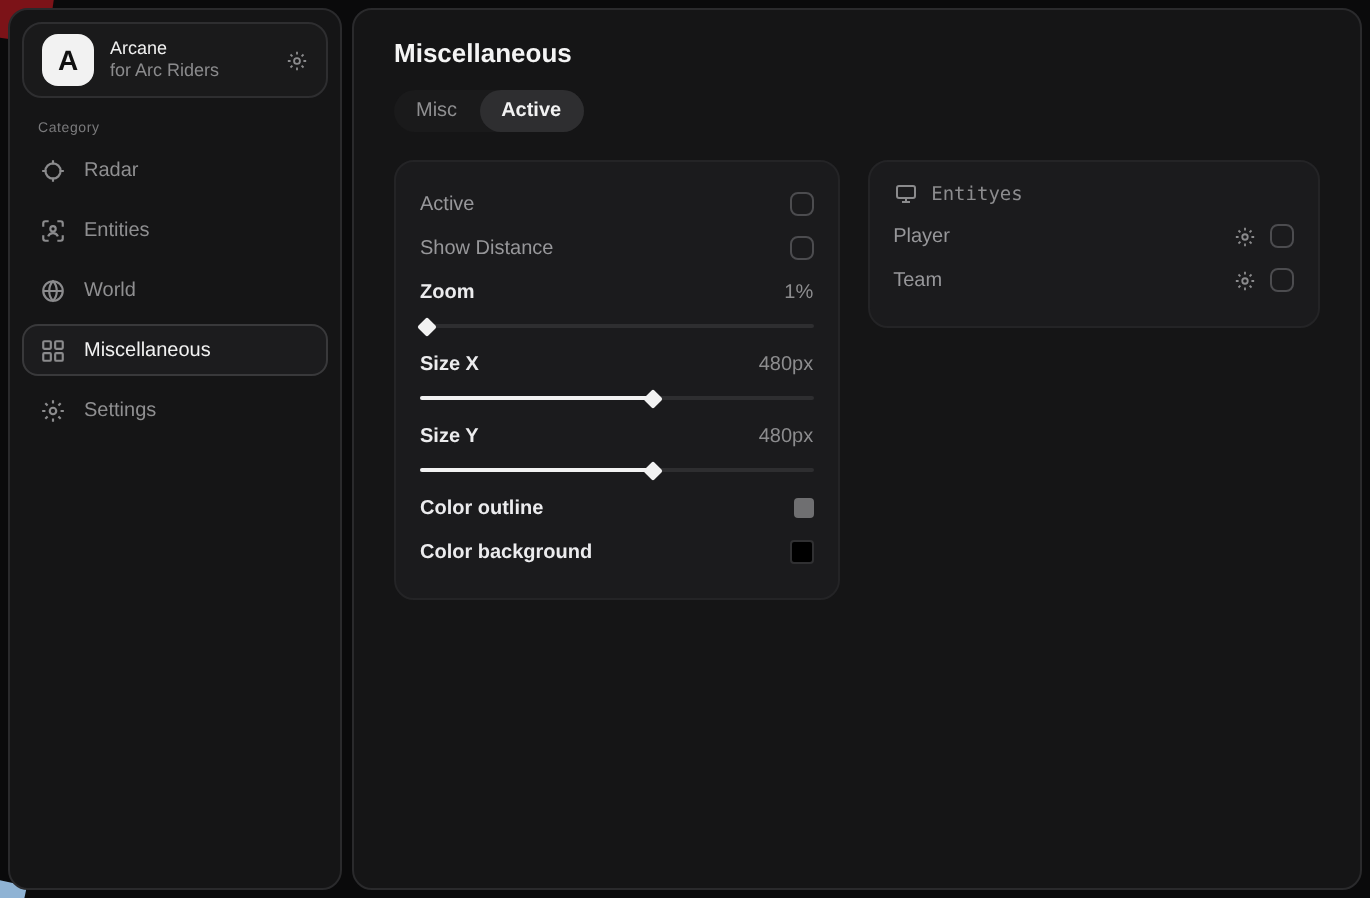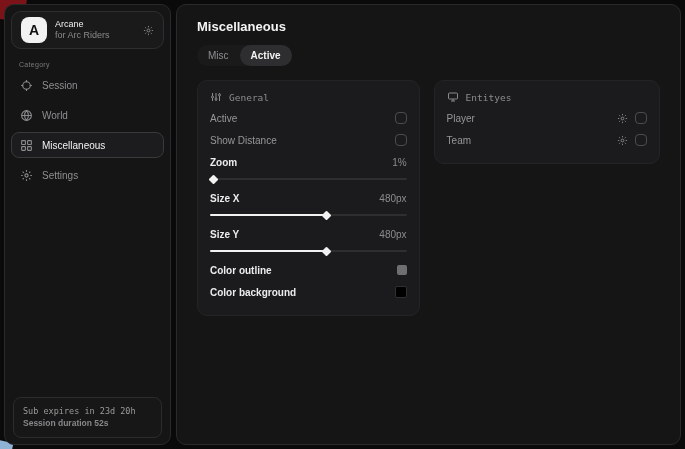--- a/index.html
+++ b/index.html
@@ -132,21 +132,31 @@
   <div class="category">Category</div>
 
   <div class="nav">
     <div class="nav-item">
       <span class="icon">
         <svg width="13" height="13" viewBox="0 0 24 24" fill="none" stroke="currentColor" stroke-width="2">
             <circle cx="12" cy="12" r="7"></circle>
             <path d="M12 2v4M12 18v4M2 12h4M18 12h4"></path>
           </svg>
       </span>
-      <span>Session</span>
+      <span>Radar</span>
+    </div>
+    <div class="nav-item">
+      <span class="icon">
+        <svg width="13" height="13" viewBox="0 0 24 24" fill="none" stroke="currentColor" stroke-width="2">
+            <path d="M3 8V5a2 2 0 0 1 2-2h3M16 3h3a2 2 0 0 1 2 2v3M21 16v3a2 2 0 0 1-2 2h-3M8 21H5a2 2 0 0 1-2-2v-3"></path>
+            <circle cx="12" cy="10" r="2.5"></circle>
+            <path d="M7.5 17c.8-2 2.5-3 4.5-3s3.7 1 4.5 3"></path>
+          </svg>
+      </span>
+      <span>Entities</span>
     </div>
     <div class="nav-item">
       <span class="icon">
         <svg width="13" height="13" viewBox="0 0 24 24" fill="none" stroke="currentColor" stroke-width="2">
             <circle cx="12" cy="12" r="9"></circle>
             <path d="M3 12h18M12 3c2.5 2.5 3.5 5.5 3.5 9S14.5 18.5 12 21c-2.5-2.5-3.5-5.5-3.5-9S9.5 5.5 12 3z"></path>
           </svg>
       </span>
       <span>World</span>
     </div>
@@ -165,49 +175,34 @@
       <span class="icon">
         <svg width="13" height="13" viewBox="0 0 24 24" fill="none" stroke="currentColor" stroke-width="2">
             <circle cx="12" cy="12" r="3"></circle>
             <path d="M12 2v3M12 19v3M2 12h3M19 12h3M4.9 4.9l2.1 2.1M17 17l2.1 2.1M19.1 4.9L17 7M7 17l-2.1 2.1"></path>
           </svg>
       </span>
       <span>Settings</span>
     </div>
   </div>
 
-  <div class="sidebar-footer">
-    <div class="footer-line1">Sub expires in 23d 20h</div>
-    <div class="footer-line2">Session duration 52s</div>
-  </div>
 </div>
 
 <div class="panel main">
   <div class="main-inner">
     <div class="page-title">Miscellaneous</div>
 
     <div class="tabs">
       <div class="tab">Misc</div>
       <div class="tab selected">Active</div>
     </div>
 
     <div class="cards">
 
       <div class="card card-general">
-        <div class="card-header">
-          <span class="icon">
-            <svg width="12" height="12" viewBox="0 0 24 24" fill="none" stroke="currentColor" stroke-width="2">
-                <path d="M5 4v6M5 14v6M12 4v10M12 18v2M19 4v2M19 10v10"></path>
-                <circle cx="5" cy="12" r="2"></circle>
-                <circle cx="12" cy="16" r="2"></circle>
-                <circle cx="19" cy="8" r="2"></circle>
-              </svg>
-          </span>
-          <span>General</span>
-        </div>
 
         <div class="row">
           <span class="row-label">Active</span>
           <span class="checkbox"></span>
         </div>
 
         <div class="row">
           <span class="row-label">Show Distance</span>
           <span class="checkbox"></span>
         </div>

